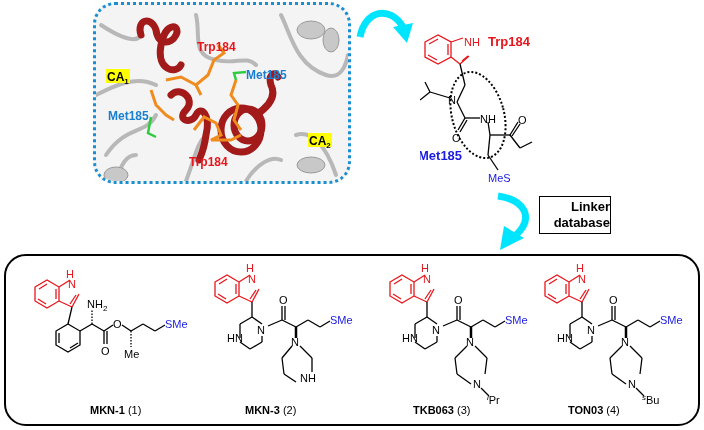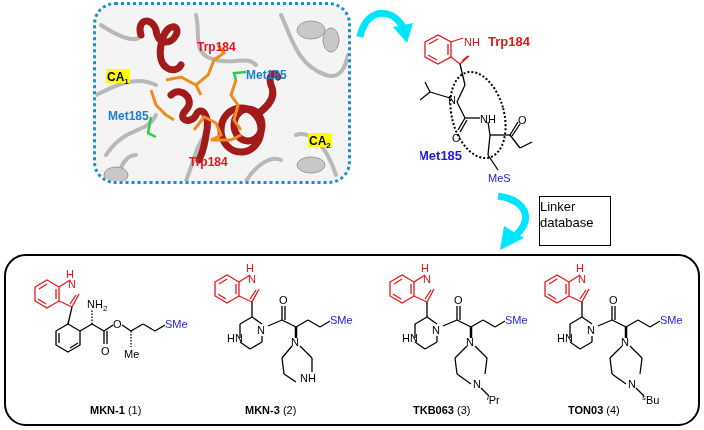--- a/index.html
+++ b/index.html
@@ -1,20 +1,20 @@
 <!DOCTYPE html>
 <html><head>
 <meta charset="utf-8">
 <style>
   html, body { margin: 0; padding: 0; background: #ffffff; }
   body { width: 704px; height: 430px; position: relative; overflow: hidden; font-family: "Liberation Sans", sans-serif; }
   svg text { font-family: "Liberation Sans", sans-serif; }
   .abs { position: absolute; }
   .protein { left: 93px; top: 2px; width: 258px; height: 182px; border: 3px dotted #1a8fd0; border-radius: 22px; overflow: hidden; background: #f4f4f4; box-sizing: border-box; }
-  .linker-box { left: 539px; top: 196px; width: 72px; height: 50px; border: 1.5px solid #000; box-sizing: border-box; text-align: left; font-size: 13px; line-height: 16px; padding-top: 2px; }
+  .linker-box { left: 539px; top: 196px; width: 72px; height: 38px; border: 1.5px solid #000; box-sizing: border-box; text-align: right; font-size: 13px; line-height: 16px; padding-top: 2px; font-weight: bold; }
   .lib-box { left: 4px; top: 254px; width: 696px; height: 172px; border: 2.5px solid #000; border-radius: 22px; box-sizing: border-box; }
   .bond { stroke: #000; stroke-width: 1.3; fill: none; }
   .red { stroke: #e8161b; stroke-width: 1.3; fill: none; }
   .atom { font-size: 11px; fill: #000; }
   .atomred { font-size: 11px; fill: #e8161b; }
   .atomblue { font-size: 11px; fill: #1a1ae0; }
   .cmpd-label { font-size: 11px; font-weight: bold; fill: #000; }
 </style>
 </head>
 <body>

